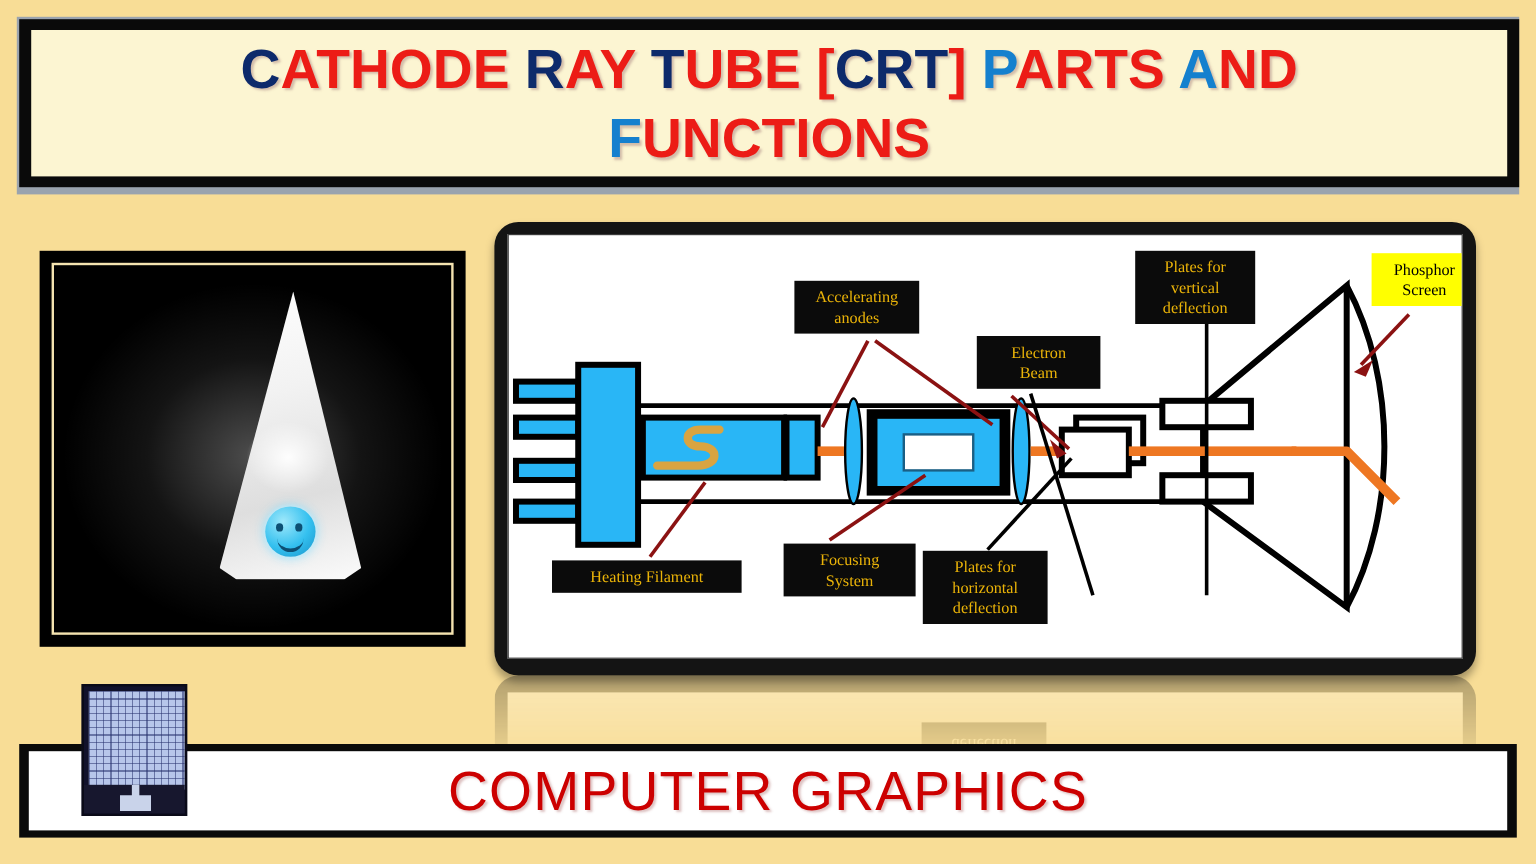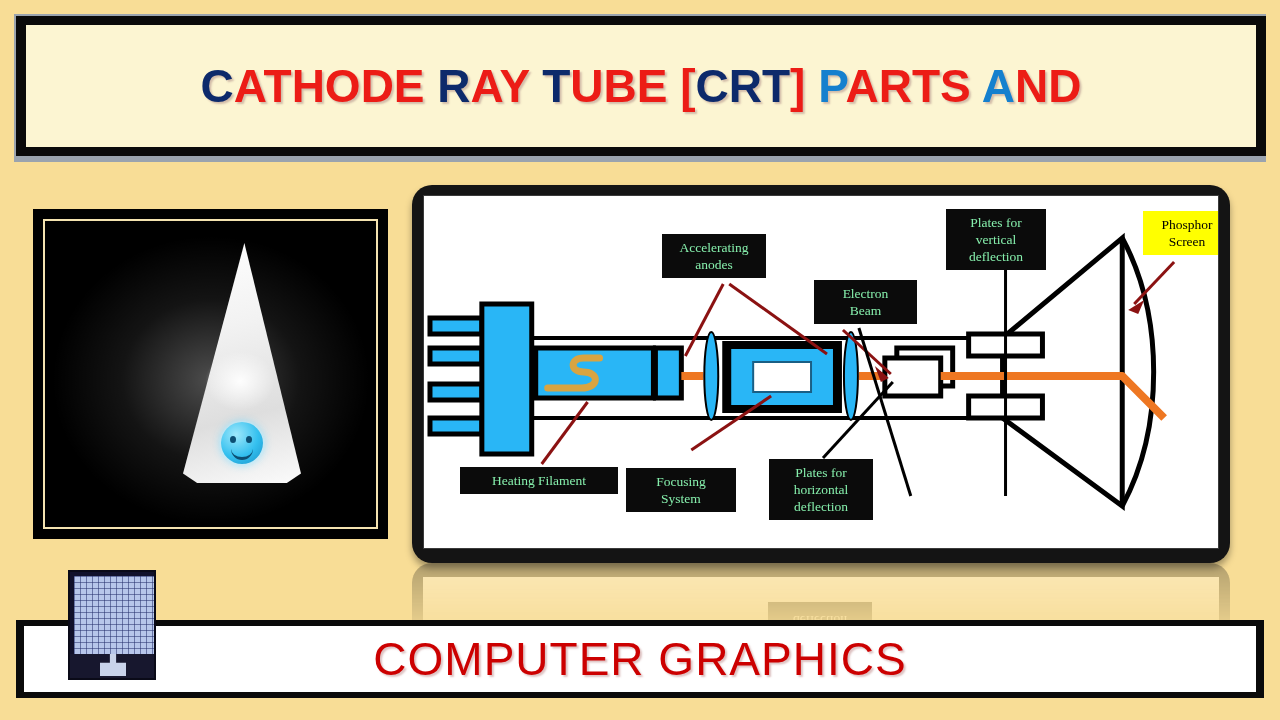--- a/index.html
+++ b/index.html
@@ -99,21 +99,21 @@
     width:100%;height:100%;
     background:#ffffff;
     position:relative;overflow:hidden;
     border:1px solid #3a3a3a;
     box-sizing:border-box;
   }
 
   
   .lbl{
     position:absolute;
-    background:#0b0b0b;color:#86efac;
+    background:#0b0b0b;color:#eab308;
     font-family:"Liberation Serif",serif;
     font-size:13.5px;line-height:17px;
     text-align:center;
     padding:5px 9px;
     box-sizing:border-box;
     white-space:pre-line;
     z-index:6;
   }
   .lbl.yellow{background:#ffff00;color:#000000;}
 
@@ -178,20 +178,21 @@
     clip-path:polygon(38% 0%,62% 0%,62% 40%,100% 40%,100% 100%,0% 100%,0% 40%,38% 40%);
   }
 </style>
 </head>
 <body>
 
 <div id="title-banner">
   <div id="title-banner-inner">
     <div id="title-plate">
       <div class="title-line" id="tl1"><span class="tn">C</span><span class="tr">ATHODE </span><span class="tn">R</span><span class="tr">AY </span><span class="tn">T</span><span class="tr">UBE </span><span class="tr">[</span><span class="tn">CRT</span><span class="tr">] </span><span class="tb">P</span><span class="tr">ARTS </span><span class="tb">A</span><span class="tr">ND</span></div>
+      <div class="title-line" id="tl2"><span class="tb">F</span><span class="tr">UNCTIONS</span></div>
     </div>
   </div>
 </div>
 
 <div id="left-thumb">
   <div id="left-thumb-inner">
     <div id="thumb-glow"></div>
     <div id="thumb-cone"></div>
     <div id="thumb-cone-hl"></div>
     <div id="thumb-smiley"></div>
@@ -282,21 +283,21 @@
 
     <div class="lbl" style="left:522px;top:13px;width:100px;">Plates for
 vertical
 deflection</div>
 
     <div class="lbl" style="left:36px;top:271px;width:158px;">Heating Filament</div>
 
     <div class="lbl yellow" style="left:719px;top:15px;width:88px;">Phosphor
 Screen</div>
 
-    <div class="lbl" style="left:202px;top:257px;width:110px;margin-top:15px;">Focusing
+    <div class="lbl" style="left:229px;top:257px;width:110px;">Focusing
 System</div>
 
     <div class="lbl" style="left:345px;top:263px;width:104px;">Plates for
 horizontal
 deflection</div>
 
   </div>
 </div>
 
 <div id="reflection">

